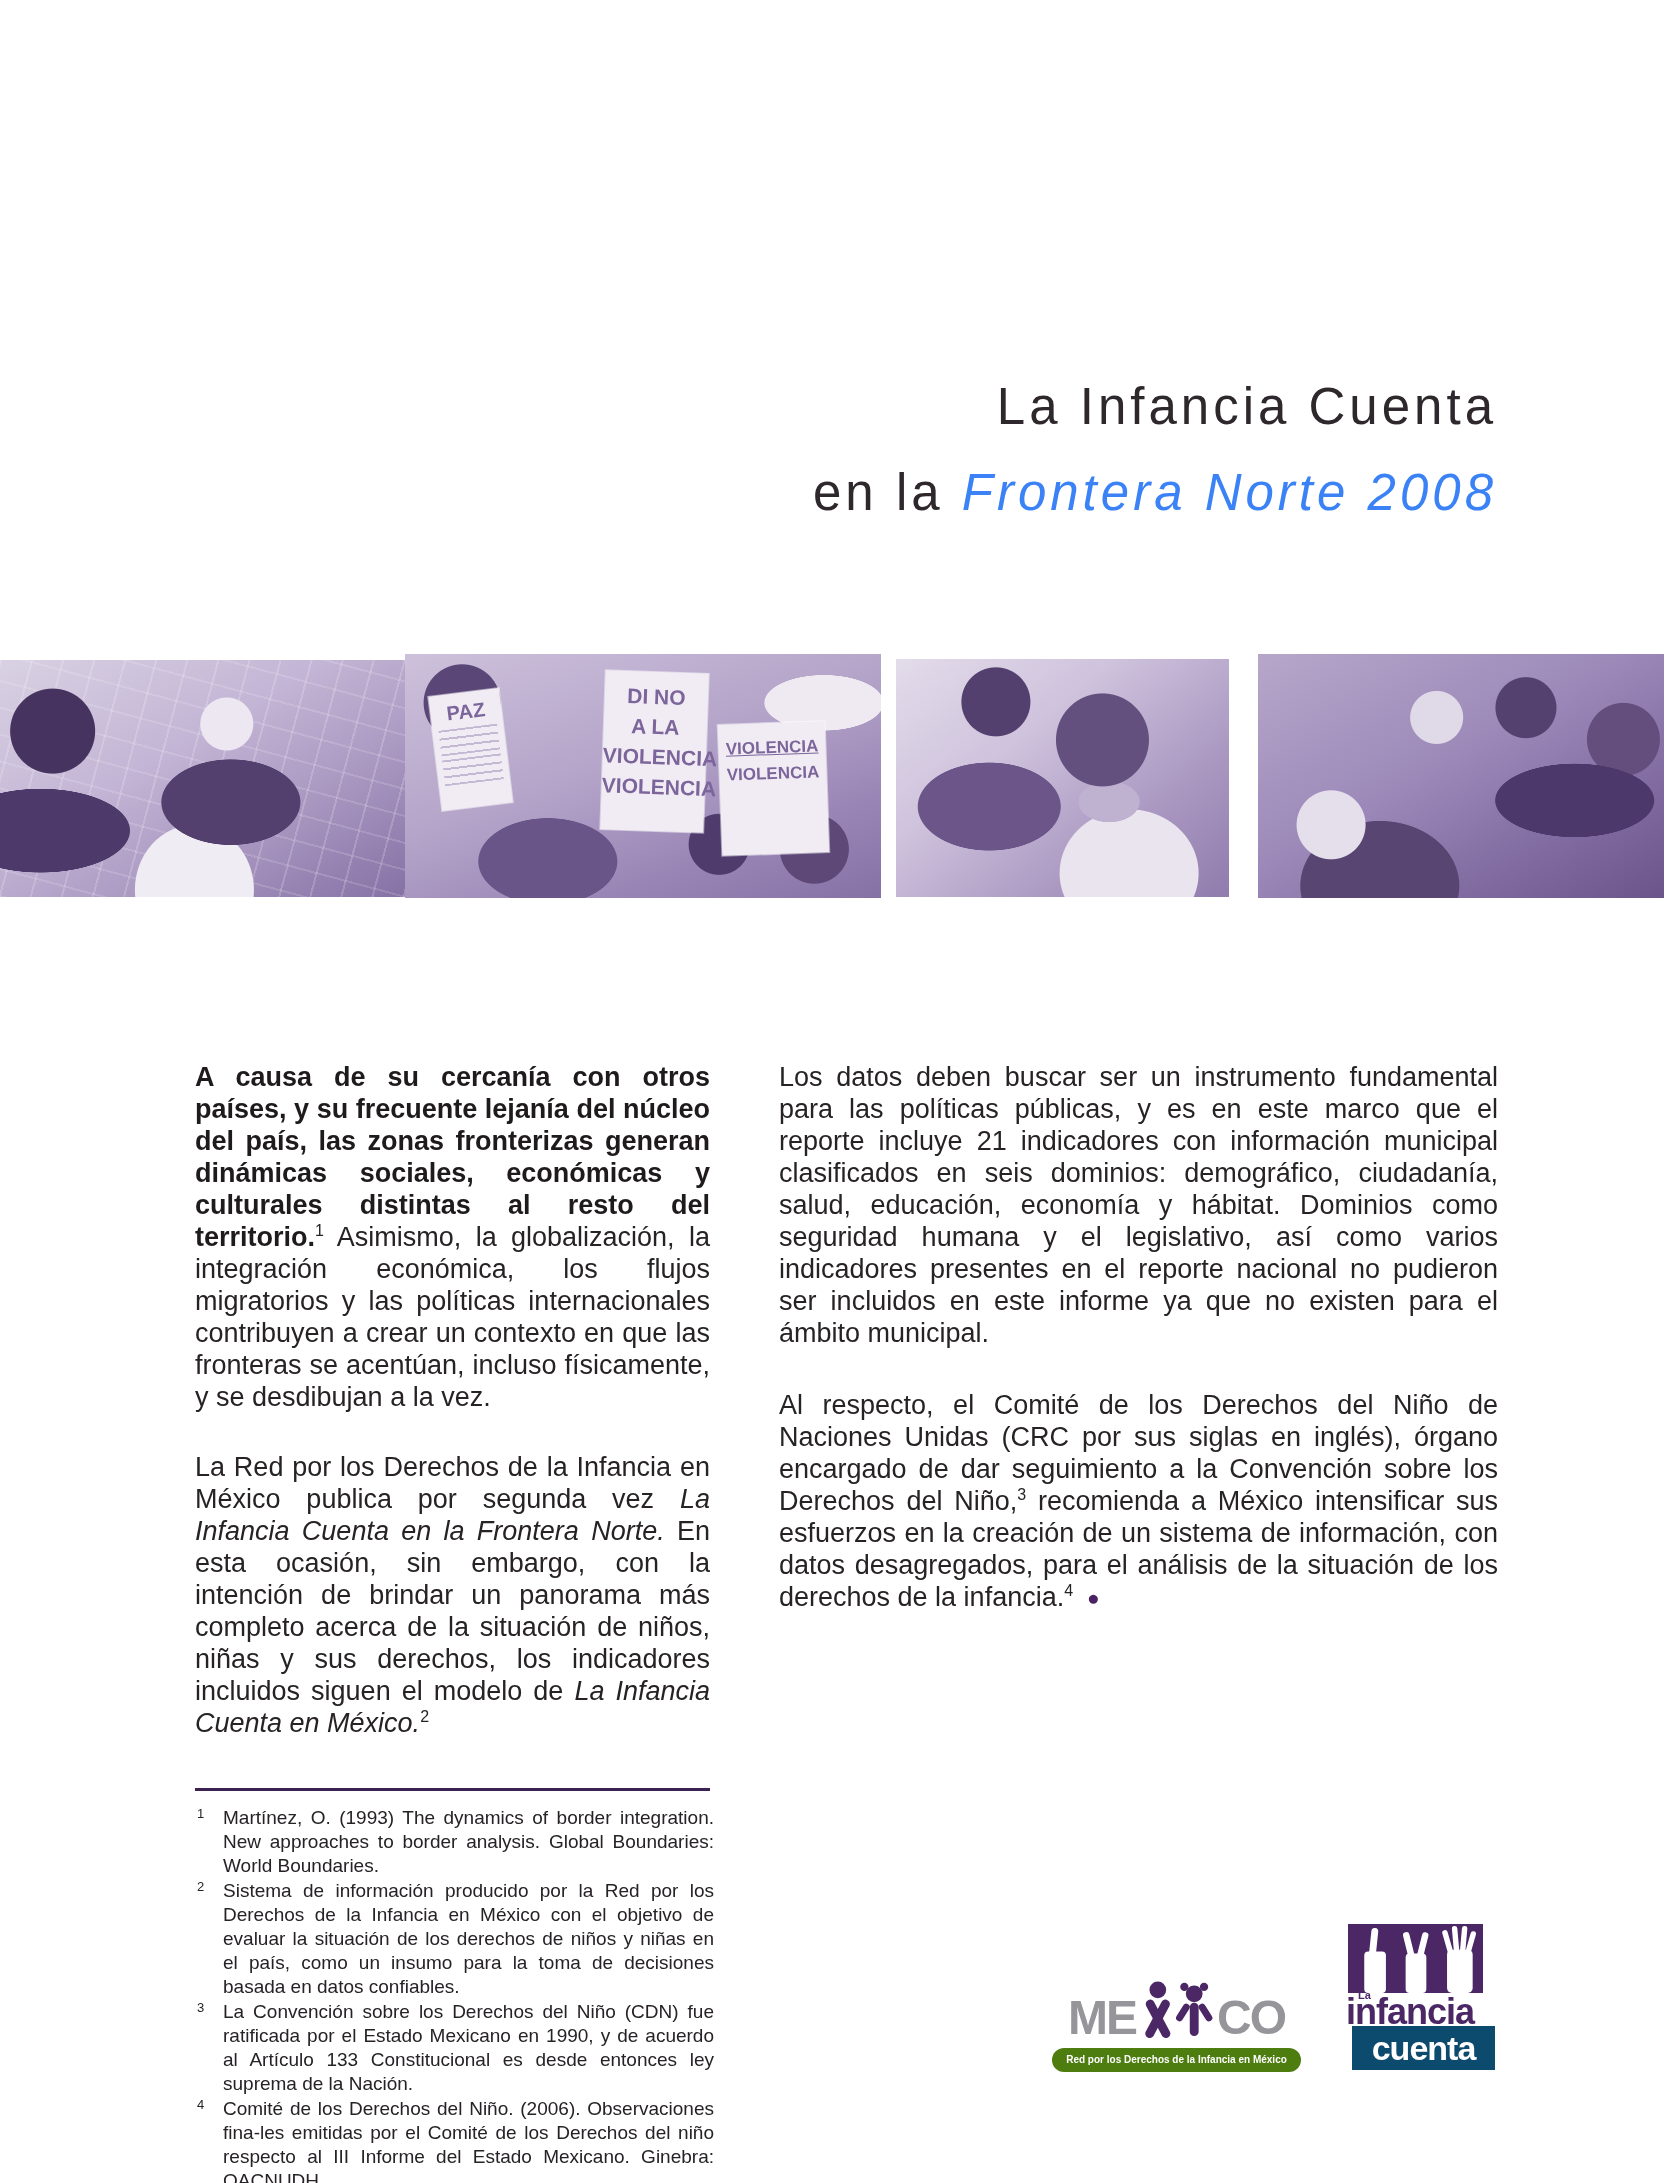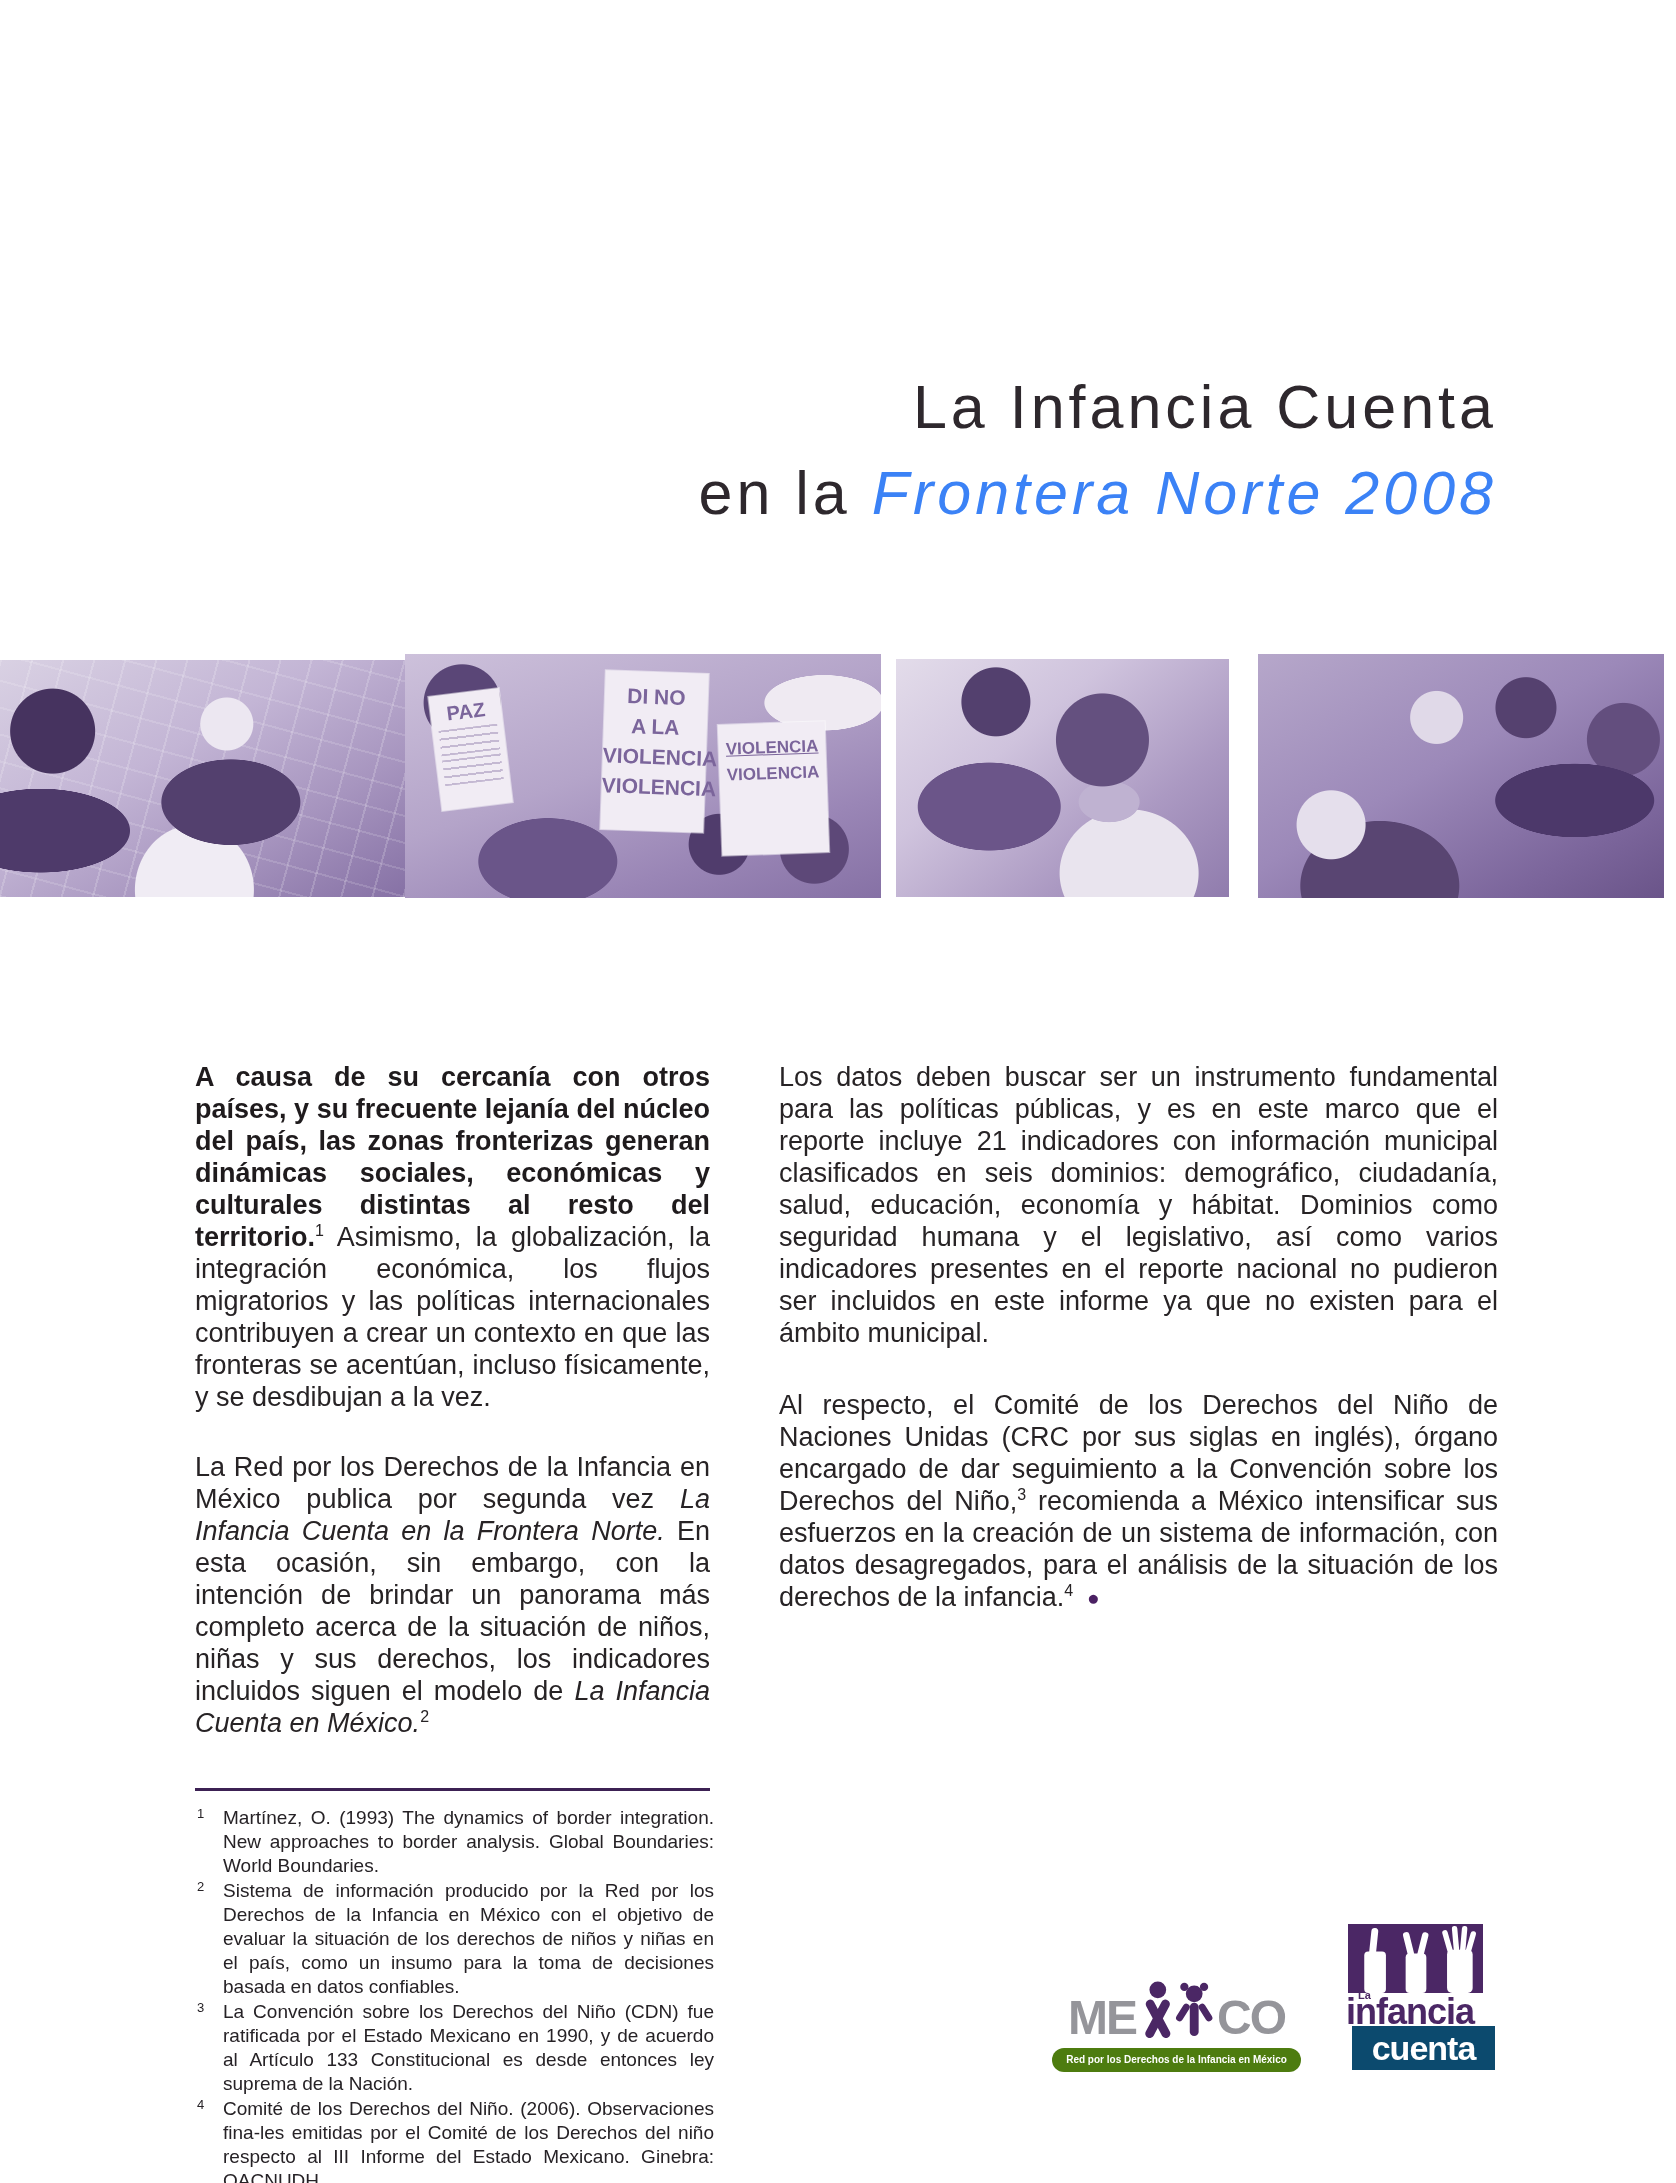--- a/index.html
+++ b/index.html
@@ -1,21 +1,21 @@
 <!DOCTYPE html>
 <html><head>
 <meta charset="utf-8">
 <style>
   html,body{margin:0;padding:0;background:#fff;}
   .page{position:relative;width:1676px;height:2183px;background:#ffffff;overflow:hidden;
         font-family:"Liberation Sans", sans-serif;color:#272325;}
 
   
   .title-block{position:absolute;top:364px;right:179px;text-align:right;
-               font-size:61px;line-height:86px;font-weight:300;letter-spacing:4px;color:#2e282d;}
+               font-size:51px;line-height:86px;font-weight:300;letter-spacing:4px;color:#2e282d;}
   .title-italic{font-style:italic;color:#3b82f6;}
 
   
   .strip{position:absolute;left:0;top:654px;width:1676px;height:244px;}
   .ph{position:absolute;top:0;height:244px;overflow:hidden;}
   .ph1{left:0;width:405px;top:6px;height:237px;
     background:
       radial-gradient(circle at 13% 30%, #46335f 0 42px, rgba(70,51,95,0) 43px),
       radial-gradient(ellipse at 10% 72%, #4e3a6a 0 89px, rgba(78,58,106,0) 90px),
       radial-gradient(circle at 56% 27%, #ece7f1 0 26px, rgba(236,231,241,0) 27px),

